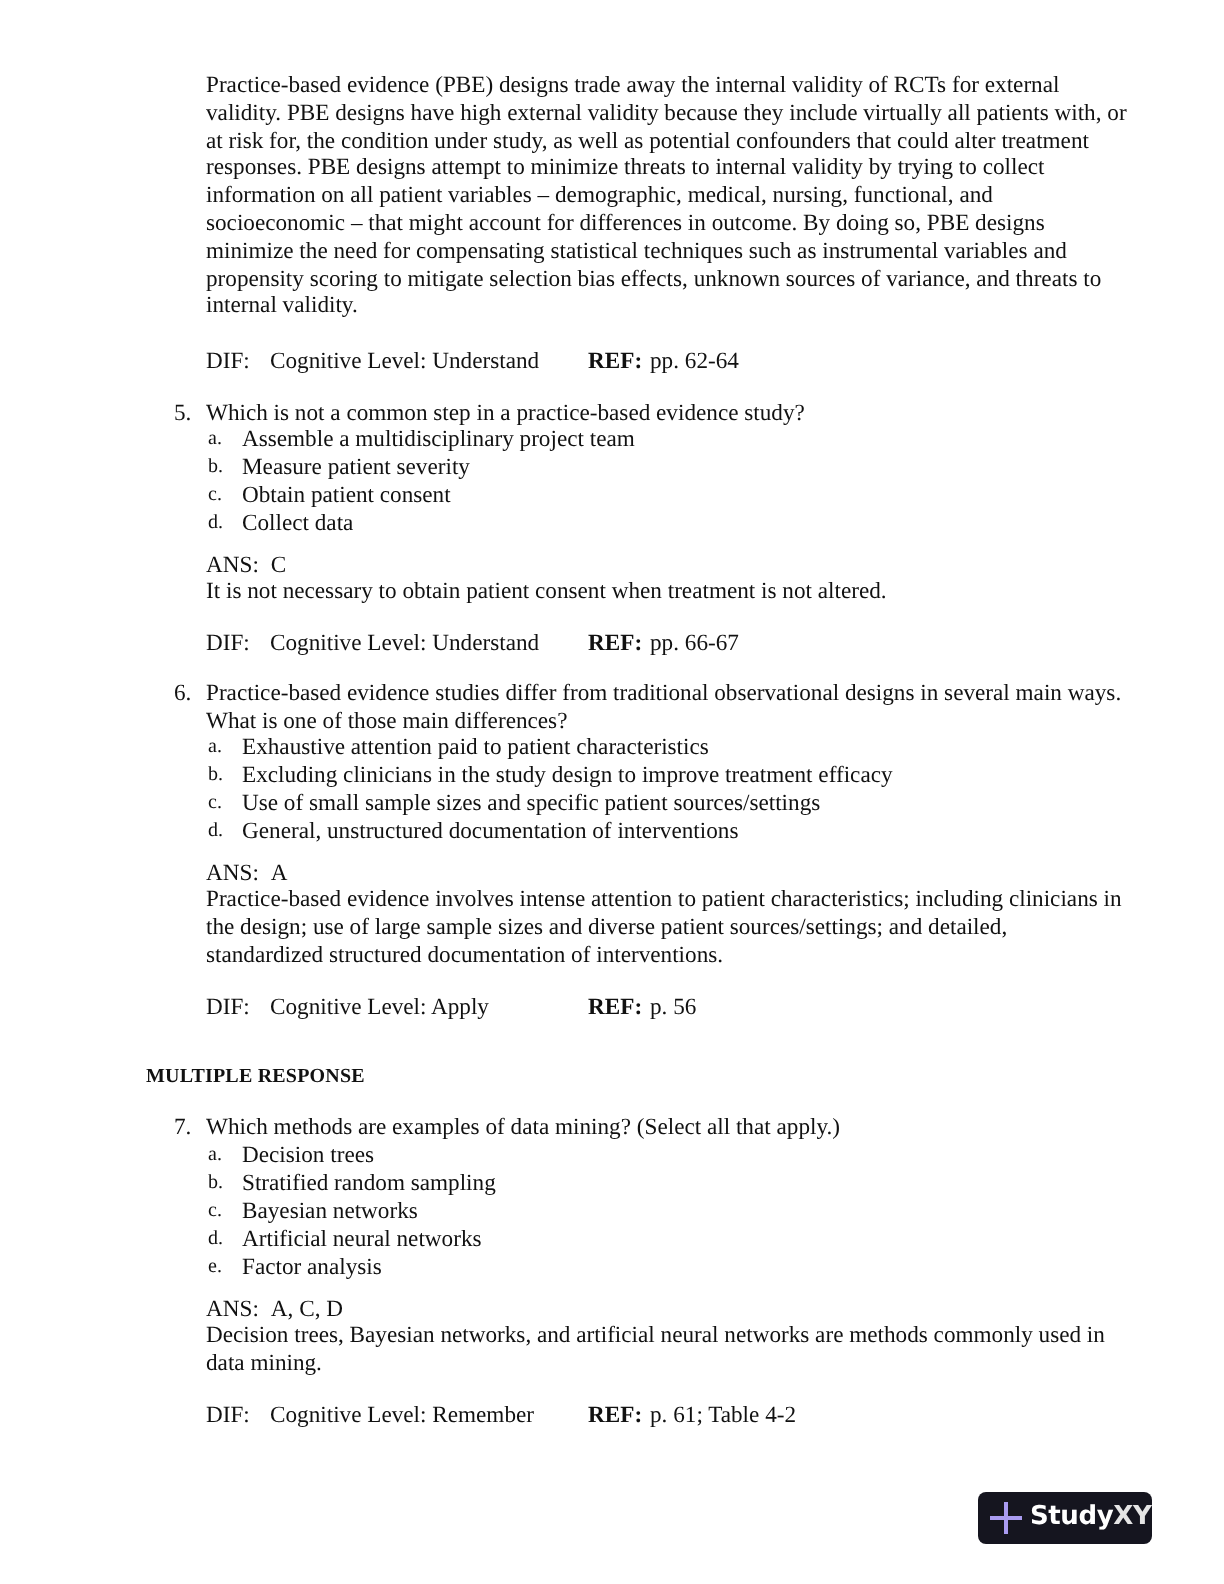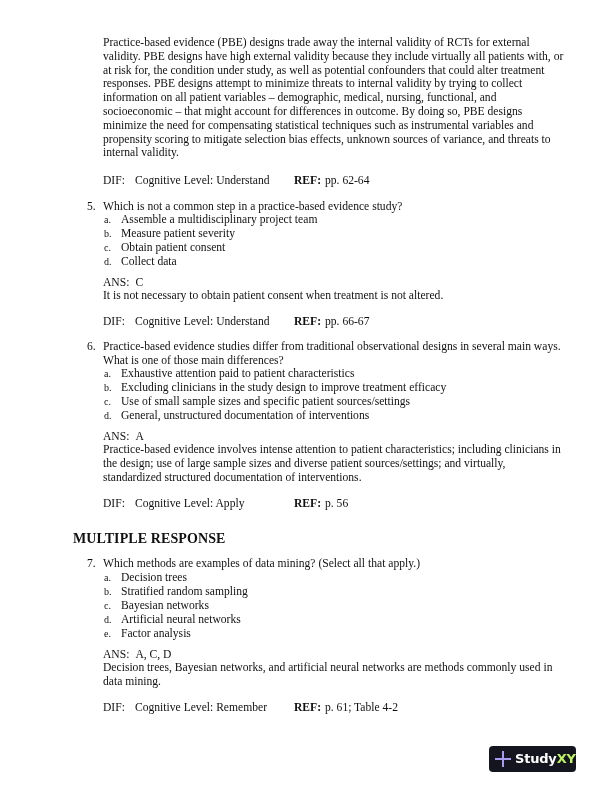--- a/index.html
+++ b/index.html
@@ -18,39 +18,39 @@
     .question { position: absolute; left: 0; width: 612px; }
     .qnum { position: absolute; left: 87px; top: 0; }
     .qtext { position: absolute; left: 103px; top: 0; width: 462px; }
     .opt { position: absolute; left: 0; width: 612px; }
     .opt .letter { position: absolute; left: 104px; top: 0; font-size: 10px; }
     .opt .otext { position: absolute; left: 121px; top: 0; white-space: nowrap; }
     .ans { position: absolute; left: 103px; white-space: nowrap; }
     .ans .ans-val { margin-left: 6px; }
     .rationale { position: absolute; left: 103px; width: 462px; margin: 0; }
     .section-heading {
-      position: absolute; left: 73px; font-weight: bold; font-size: 14px; letter-spacing: 0.1px;
+      position: absolute; left: 73px; font-weight: bold; font-size: 10px; letter-spacing: 0.1px;
     }
     .italic { }
     .badge {
       position: absolute; left: 489px; top: 746px; width: 87px; height: 26px;
       background: #15151f; border-radius: 4px; display: flex; align-items: center;
       box-sizing: border-box; padding-left: 6px;
     }
     .badge .plus { width: 16px; height: 16px; position: relative; margin-right: 4px; }
     .badge .plus::before, .badge .plus::after {
       content: ""; position: absolute; background: #a99bf0;
     }
     .badge .plus::before { left: 7px; top: 0; width: 1.5px; height: 16px; }
     .badge .plus::after { left: 0; top: 7px; width: 16px; height: 1.5px; }
     .badge .brand {
       font-family: "DejaVu Sans", "Liberation Sans", sans-serif; font-weight: bold;
       font-size: 13px; color: #ffffff; letter-spacing: -0.2px;
     }
-    .badge .brand .xy { color: #bef264; }
+    .badge .brand .xy { color: #e5e5e5; }
   </style>
 </head>
 <body>
 
 <div class="page">
 
   <p class="para" style="top:36px;">Practice-based evidence (PBE) designs trade away the internal validity of RCTs for external validity. PBE designs have high external validity because they include virtually all patients with, or at risk for, the condition under study, as well as potential confounders that could alter treatment responses. PBE designs attempt to minimize threats to internal validity by trying to collect information on all patient variables – demographic, medical, nursing, functional, and socioeconomic – that might account for differences in outcome. By doing so, PBE designs minimize the need for compensating statistical techniques such as instrumental variables and propensity scoring to mitigate selection bias effects, unknown sources of variance, and threats to internal validity.</p>
 
   <div class="meta" style="top:174px;">
     <span class="lbl">DIF:</span>
@@ -106,21 +106,21 @@
     <span class="letter">c.</span>
     <span class="otext">Use of small sample sizes and specific patient sources/settings</span>
   </div>
   <div class="opt" style="top:409px;">
     <span class="letter">d.</span>
     <span class="otext">General, unstructured documentation of interventions</span>
   </div>
   <div class="ans" style="top:430px;">
     <span>ANS:</span><span class="ans-val">A</span>
   </div>
-  <p class="rationale" style="top:443px;">Practice-based evidence involves intense attention to patient characteristics; including clinicians in the design; use of large sample sizes and diverse patient sources/settings; and virtually, standardized structured documentation of interventions.</p>
+  <p class="rationale" style="top:443px;">Practice-based evidence involves intense attention to patient characteristics; including clinicians in the design; use of large sample sizes and diverse patient sources/settings; and detailed, standardized structured documentation of interventions.</p>
   <div class="meta" style="top:497px;">
     <span class="lbl">DIF:</span>
     <span class="dif-val">Cognitive Level: Apply</span>
     <span class="ref-lbl">REF:</span>
     <span class="ref-val">p. 56</span>
   </div>
 
   <div class="section-heading" style="top:532px;">MULTIPLE RESPONSE</div>
 
   <div class="question" style="top:557px;">

